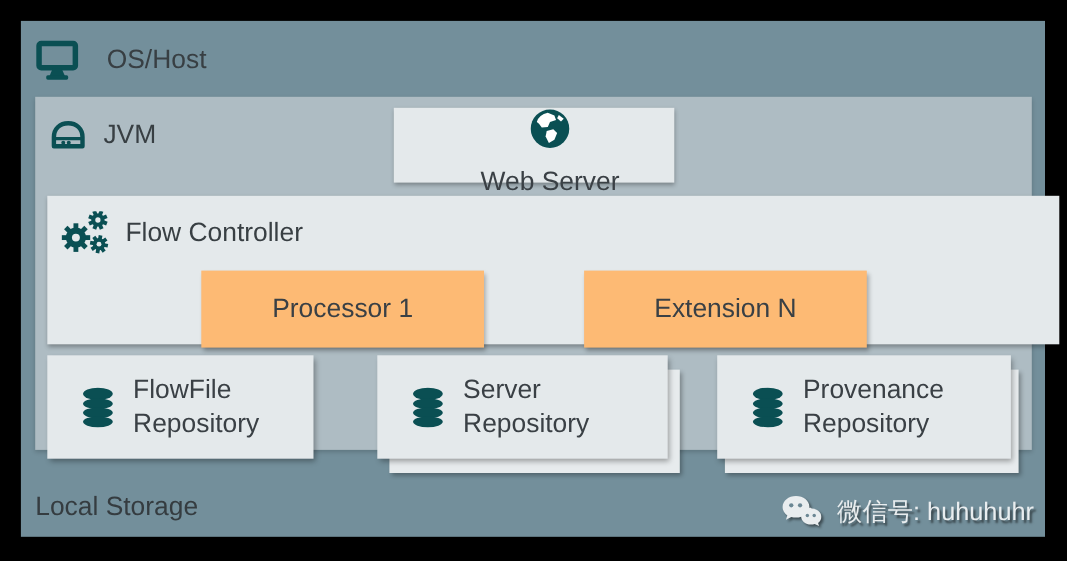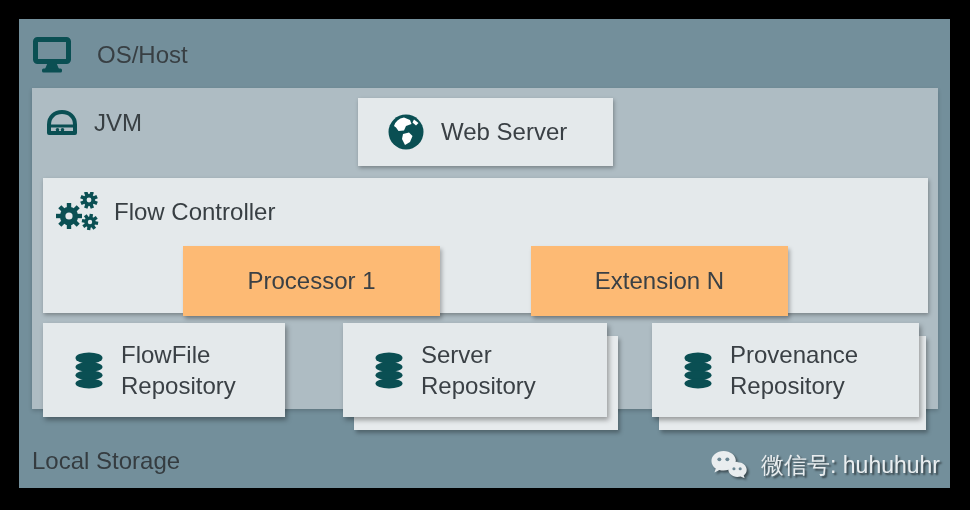--- a/index.html
+++ b/index.html
@@ -17,25 +17,27 @@
   .hdr .lbl { font-size:24px; color:#383f43; }
   .oshost-hdr { left:13px; top:17px; gap:25px; }
   .jvm {
     position:absolute; left:13px; top:69px; width:906px; height:321px;
     background:#aebcc3; box-shadow:0 2px 4px rgba(0,0,0,.18);
   }
   .jvm-hdr { left:14px; top:20px; gap:16px; }
   .panel {
     position:absolute; background:#e4e9eb;
     box-shadow:1px 2px 4px rgba(0,0,0,.3);
+    padding-left:35px;
   }
   .webserver {
     left:326px; top:10px; width:255px; height:68px;
     display:flex; align-items:center; padding-left:29px; gap:16px;
     box-sizing:border-box;
+    flex-direction:column;
   }
   .webserver .lbl { font-size:24px; }
   .flowcontroller { left:11px; top:90px; width:885px; height:135px; }
   .fc-hdr { left:13px; top:14px; gap:14px; }
   .whitebox {
     position:absolute; top:68px; width:257px; height:70px; background:#fdba74;
     box-shadow:2px 3px 4px rgba(0,0,0,.28);
     display:flex; align-items:center; justify-content:center; font-size:24px;
   }
   .processor { left:140px; }

